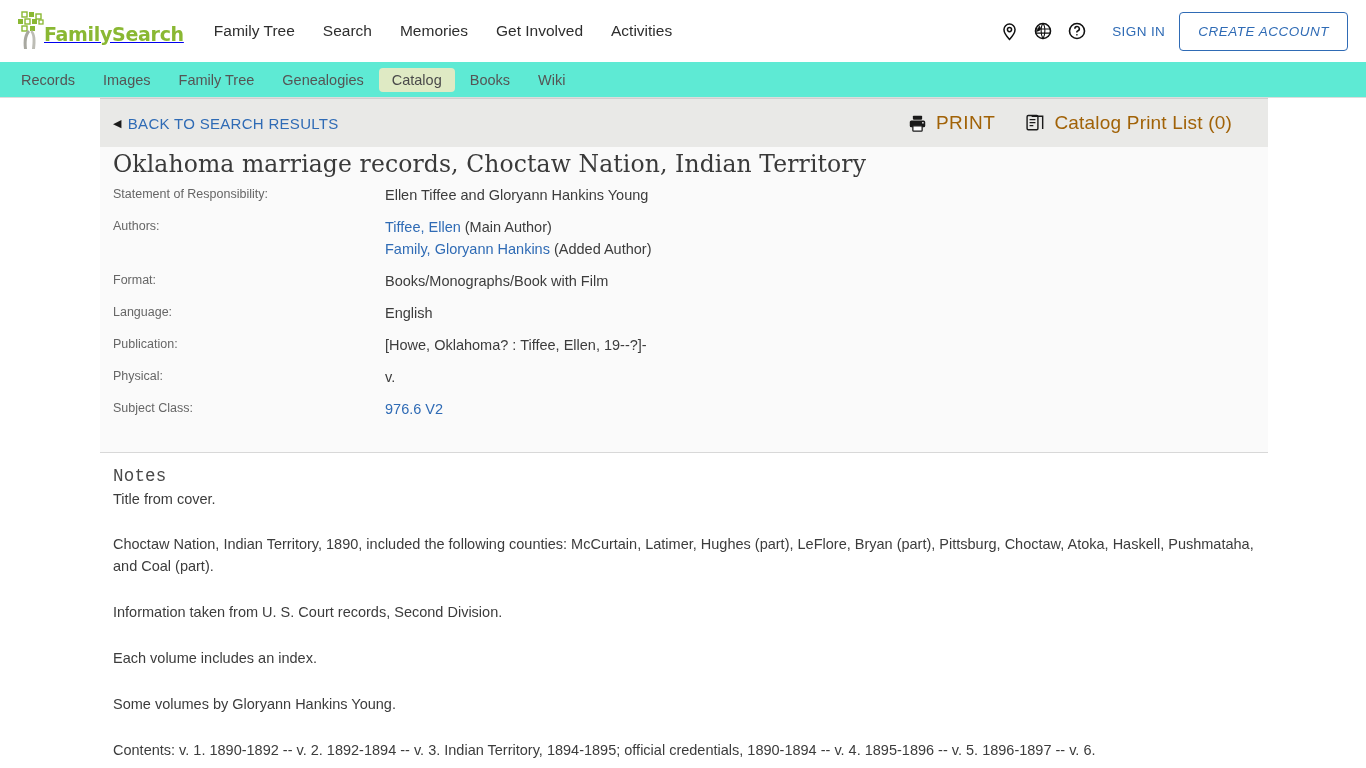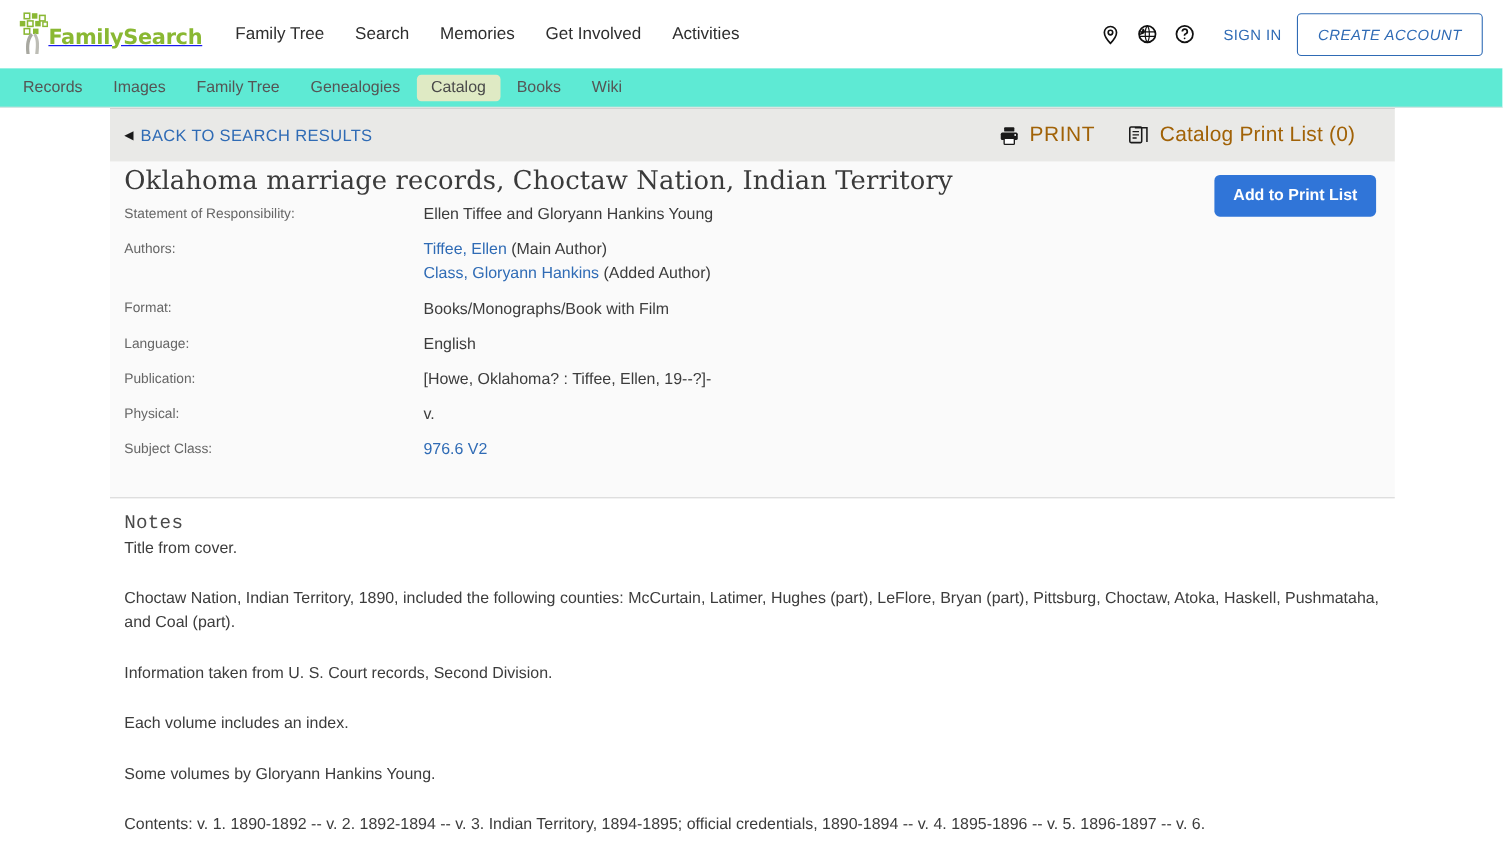--- a/index.html
+++ b/index.html
@@ -326,35 +326,34 @@
             <path d="M5.5 8h7M5.5 11.5h7M5.5 15h4.5" stroke-width="1.5"></path>
           </svg>
         </span>
         <a class="catalog-print-link" href="#">Catalog Print List (0)</a>
       </div>
     </div>
 
     <div class="meta-block">
       <h1 class="record-title">Oklahoma marriage records, Choctaw Nation, Indian Territory</h1>
 
-      <button class="add-print-btn">Add to Print List</button>
 
       <div class="meta-row">
         <div class="meta-label">Statement of Responsibility:</div>
         <div class="meta-value">Ellen Tiffee and Gloryann Hankins Young</div>
       </div>
 
       <div class="meta-row">
         <div class="meta-label">Authors:</div>
         <div class="meta-value">
           <div>
             <a class="link" href="#">Tiffee, Ellen</a><span> (Main Author)</span>
           </div>
           <div>
-            <a class="link" href="#">Class, Gloryann Hankins</a><span> (Added Author)</span>
+            <a class="link" href="#">Family, Gloryann Hankins</a><span> (Added Author)</span>
           </div>
         </div>
       </div>
 
       <div class="meta-row">
         <div class="meta-label">Format:</div>
         <div class="meta-value">Books/Monographs/Book with Film</div>
       </div>
 
       <div class="meta-row">

